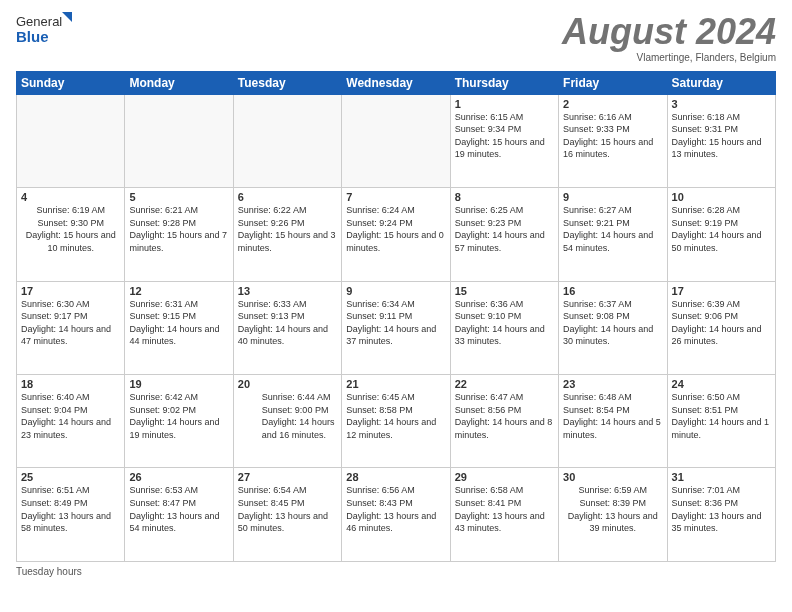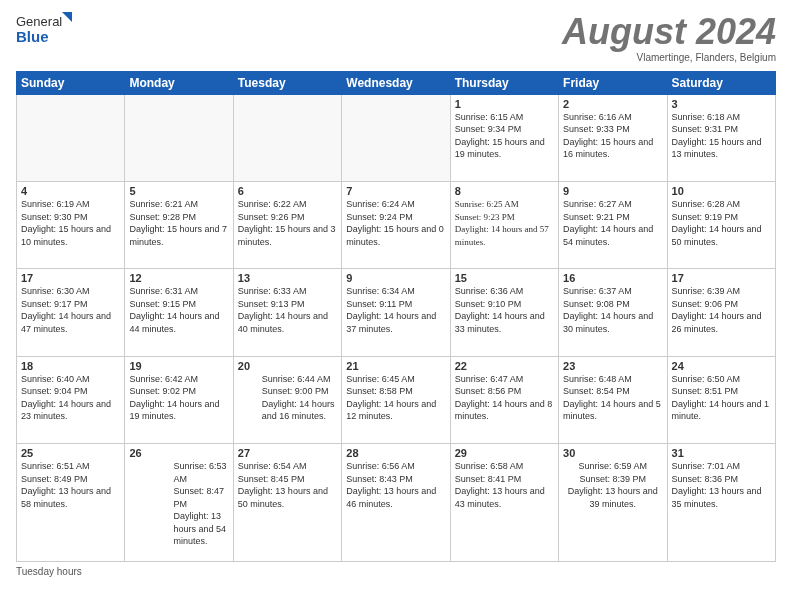--- a/index.html
+++ b/index.html
@@ -138,21 +138,21 @@
           <td>
             <span class="day-number">3</span>
             <div class="day-info" style="white-space: pre-line;">Sunrise: 6:18 AM
 Sunset: 9:31 PM
 Daylight: 15 hours and 13 minutes.</div>
           </td>
         </tr>
         <tr>
           <td>
             <span class="day-number">4</span>
-            <div class="day-info" style="white-space: pre-line;">Sunrise: 6:19 AM
+            <div class="day-info" style="white-space: pre-line; text-align: center;">Sunrise: 6:19 AM
 Sunset: 9:30 PM
 Daylight: 15 hours and 10 minutes.</div>
           </td>
           <td>
             <span class="day-number">5</span>
             <div class="day-info" style="white-space: pre-line;">Sunrise: 6:21 AM
 Sunset: 9:28 PM
 Daylight: 15 hours and 7 minutes.</div>
           </td>
           <td>
@@ -162,21 +162,21 @@
 Daylight: 15 hours and 3 minutes.</div>
           </td>
           <td>
             <span class="day-number">7</span>
             <div class="day-info" style="white-space: pre-line;">Sunrise: 6:24 AM
 Sunset: 9:24 PM
 Daylight: 15 hours and 0 minutes.</div>
           </td>
           <td>
             <span class="day-number">8</span>
-            <div class="day-info" style="white-space: pre-line; font-family: Liberation Serif, serif;">Sunrise: 6:25 AM
+            <div class="day-info" style="white-space: pre-line;">Sunrise: 6:25 AM
 Sunset: 9:23 PM
 Daylight: 14 hours and 57 minutes.</div>
           </td>
           <td>
             <span class="day-number">9</span>
             <div class="day-info" style="white-space: pre-line;">Sunrise: 6:27 AM
 Sunset: 9:21 PM
 Daylight: 14 hours and 54 minutes.</div>
           </td>
           <td>
@@ -276,21 +276,21 @@
         </tr>
         <tr>
           <td>
             <span class="day-number">25</span>
             <div class="day-info" style="white-space: pre-line;">Sunrise: 6:51 AM
 Sunset: 8:49 PM
 Daylight: 13 hours and 58 minutes.</div>
           </td>
           <td>
             <span class="day-number">26</span>
-            <div class="day-info" style="white-space: pre-line; margin-left: 44px;">Sunrise: 6:53 AM
+            <div class="day-info" style="white-space: pre-line;">Sunrise: 6:53 AM
 Sunset: 8:47 PM
 Daylight: 13 hours and 54 minutes.</div>
           </td>
           <td>
             <span class="day-number">27</span>
             <div class="day-info" style="white-space: pre-line;">Sunrise: 6:54 AM
 Sunset: 8:45 PM
 Daylight: 13 hours and 50 minutes.</div>
           </td>
           <td>

